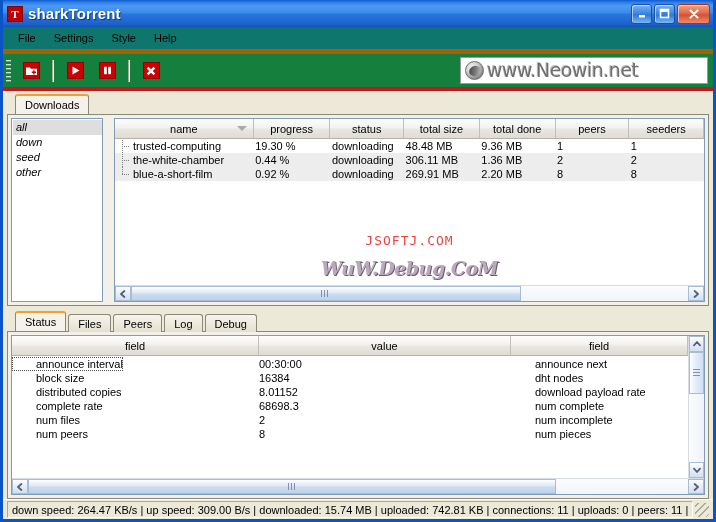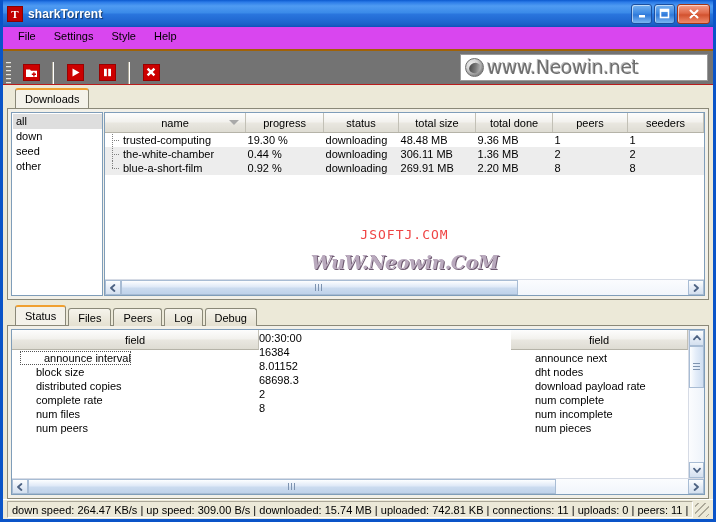--- a/index.html
+++ b/index.html
@@ -42,21 +42,21 @@
     font-weight: bold;
     font-size: 11px;
     display: flex; align-items: center; justify-content: center;
     font-family: "Liberation Serif", serif;
     margin-right: 5px;
     box-sizing: border-box;
   }
   .title-text {
     color: #fff;
     font-weight: bold;
-    font-size: 12px;
+    font-size: 15px;
     text-shadow: 1px 1px 1px rgba(0,0,0,0.55);
     letter-spacing: 0.1px;
     flex: 1;
   }
   .title-buttons { display: flex; gap: 2px; align-items: center; }
   .tbtn {
     width: 21px; height: 20px;
     border: 1px solid #1b4fa0;
     border-radius: 3px;
     display: flex; align-items: center; justify-content: center;
@@ -66,39 +66,39 @@
   }
   .tbtn.close {
     background: linear-gradient(to bottom, #f3a08a 0%, #e06a4a 45%, #d2522f 55%, #f08a6a 100%);
     border-color: #a33415;
     width: 33px;
   }
   .tbtn svg { display: block; }
   
   .menubar {
     height: 22px;
-    background: #d946ef;
-    display: flex; 
+    background: #0f766e;
+    display: flex; align-items: center;
     padding-left: 6px;
     flex: none;
-    border-bottom: 2px solid #a16207;
+    border-bottom: 5px solid #a16207;
   }
   .menu-item {
     padding: 3px 9px;
     font-size: 11px;
     color: #000;
   }
   
   .toolbar {
     height: 33px;
-    background: #737373;
-    display: flex; align-items: flex-end;
+    background: #15803d;
+    display: flex; align-items: center;
     flex: none;
     position: relative;
-    border-bottom: 1px solid #b91c1c;
+    border-bottom: 4px solid #b91c1c;
   }
   .grip {
     width: 5px; height: 22px;
     margin: 0 4px 0 3px;
     background:
       repeating-linear-gradient(to bottom,
         #fff 0 1px, #9a9684 1px 2px, transparent 2px 4px);
     opacity: .8;
   }
   .tool-btn {
@@ -202,23 +202,24 @@
   
   .upper-wrap { flex: none; height: 212px; display: flex; flex-direction: column; }
   .lower-wrap { flex: 1; display: flex; flex-direction: column; min-height: 0; margin-top: 5px; }
 
   .sidebar {
     width: 92px;
     background: #fff;
     border: 1px solid #7f9db9;
     box-sizing: border-box;
     flex: none;
-    margin-right: 1px;
+    margin-right: 11px;
     padding: 1px 0 16px 1px;
     overflow: hidden;
+    font-style: italic;
   }
   .side-item { font-size: 11px; padding: 1px 3px; line-height: 13px; }
   .side-item.selected { background: #dedede; }
 
   .grid-wrap {
     flex: 1;
     border: 1px solid #7f9db9;
     background: #fff;
     box-sizing: border-box;
     display: flex; flex-direction: column;
@@ -347,21 +348,21 @@
     background: linear-gradient(to bottom, #fdfdfd 0%, #f2f1ed 48%, #e9e7e0 52%, #dedcd3 100%);
     border-bottom: 1px solid #b5b3a8;
     border-right: 1px solid #c2c0b6;
     display: flex; align-items: center; justify-content: center;
     font-size: 11px;
     box-sizing: border-box;
   }
   .st-rows { flex: 1; background: #fff; padding-top: 1px; overflow: hidden; }
   .st-row { height: 14px; line-height: 14px; font-size: 11px; display: flex; }
   .st-field { position: relative; padding-left: 24px; box-sizing: border-box; white-space: nowrap; }
-  .st-field.first { outline: 1px dotted #555; outline-offset: -1px; margin-left: 8px; }
+  .st-field.first { outline: 1px dotted #555; outline-offset: -1px; }
   
   .statusbar {
     height: 20px; flex: none;
     background: #ece9d8;
     border-top: 1px solid #fff;
     display: flex; align-items: center;
     padding: 0 4px;
     box-sizing: border-box;
   }
   .statusbar-inner {
@@ -546,21 +547,21 @@
                 <td>269.91 MB</td>
                 <td>2.20 MB</td>
                 <td>8</td>
                 <td>8</td>
               </tr>
             </tbody>
           </table>
 
           <div class="watermark-area">
             <div class="wm1">JSOFTJ.COM</div>
-            <div class="wm2">WuW.Neowin.CoM</div>
+            <div class="wm2">WuW.Debug.CoM</div>
           </div>
 
           <div class="hscroll">
             <div class="sb-arrow">
               <svg width="8" height="8" viewBox="0 0 8 8">
                   <path d="M5.4 1 L2 4 L5.4 7" fill="none" stroke="#4d6282" stroke-width="1.8" stroke-linecap="round" stroke-linejoin="round"></path>
                 </svg>
             </div>
             <div class="sb-track">
               <div class="sb-thumb" style="width:70%">
@@ -618,20 +619,21 @@
                   <div class="st-row">
                       <span class="st-field">num files</span>
                     </div>
                   <div class="st-row">
                       <span class="st-field">num peers</span>
                     </div>
                 </div>
               </div>
 
               <div class="st-col" style="width:252px;flex:none">
+                <div class="st-head">value</div>
                 <div class="st-rows">
                   <div class="st-row">
                       <span>00:30:00</span>
                     </div>
                   <div class="st-row">
                       <span>16384</span>
                     </div>
                   <div class="st-row">
                       <span>8.01152</span>
                     </div>

